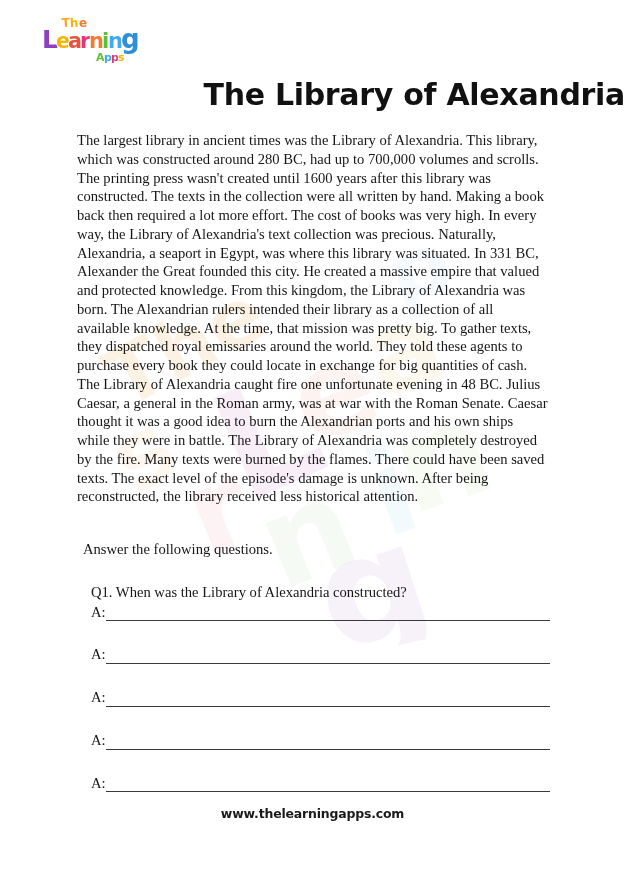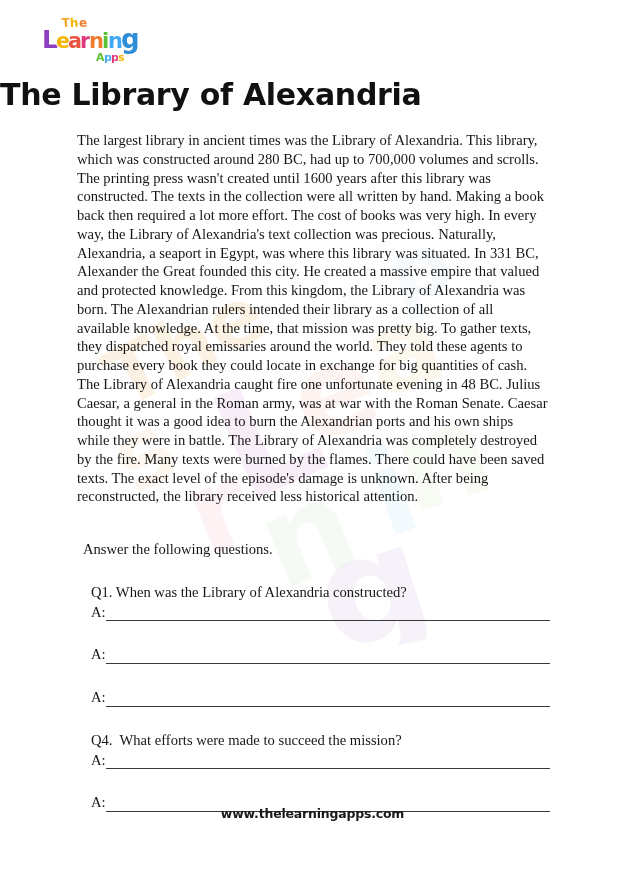--- a/index.html
+++ b/index.html
@@ -44,21 +44,21 @@
 
   
   #content {
     position: absolute;
     left: 0;
     top: 0;
     width: 625px;
     z-index: 2;
   }
   .title {
-    text-align: left;
+    text-align: right;
     font-family: "DejaVu Sans", "Liberation Sans", sans-serif;
     font-weight: bold;
     font-size: 30px;
     letter-spacing: -0.3px;
     color: #111111;
     margin: 0;
     padding-top: 78px;
     line-height: 1.1;
   }
   .body-wrap {
@@ -196,21 +196,20 @@
       </div>
 
       <div class="qblock">
         <div class="arow">
           <span class="alabel">A:</span>
           <span class="aline"></span>
         </div>
       </div>
 
       <div class="qblock">
-        <div class="qtext">Q4.  What efforts were made to succeed the mission?</div>
         <div class="arow">
           <span class="alabel">A:</span>
           <span class="aline"></span>
         </div>
       </div>
 
       <div class="qblock q5">
         <div class="arow">
           <span class="alabel">A:</span>
           <span class="aline"></span>

